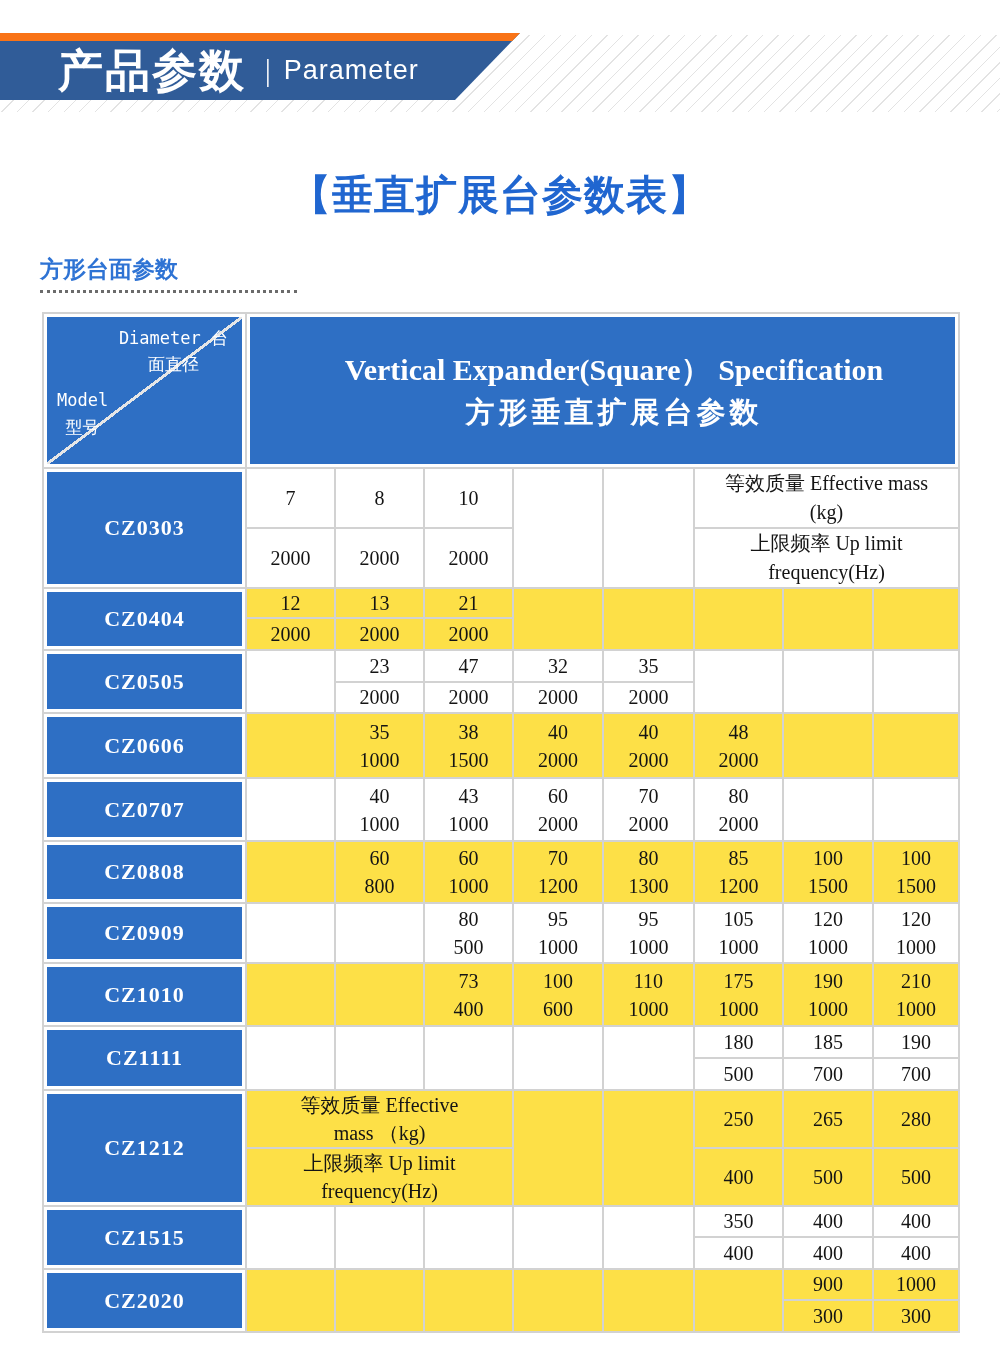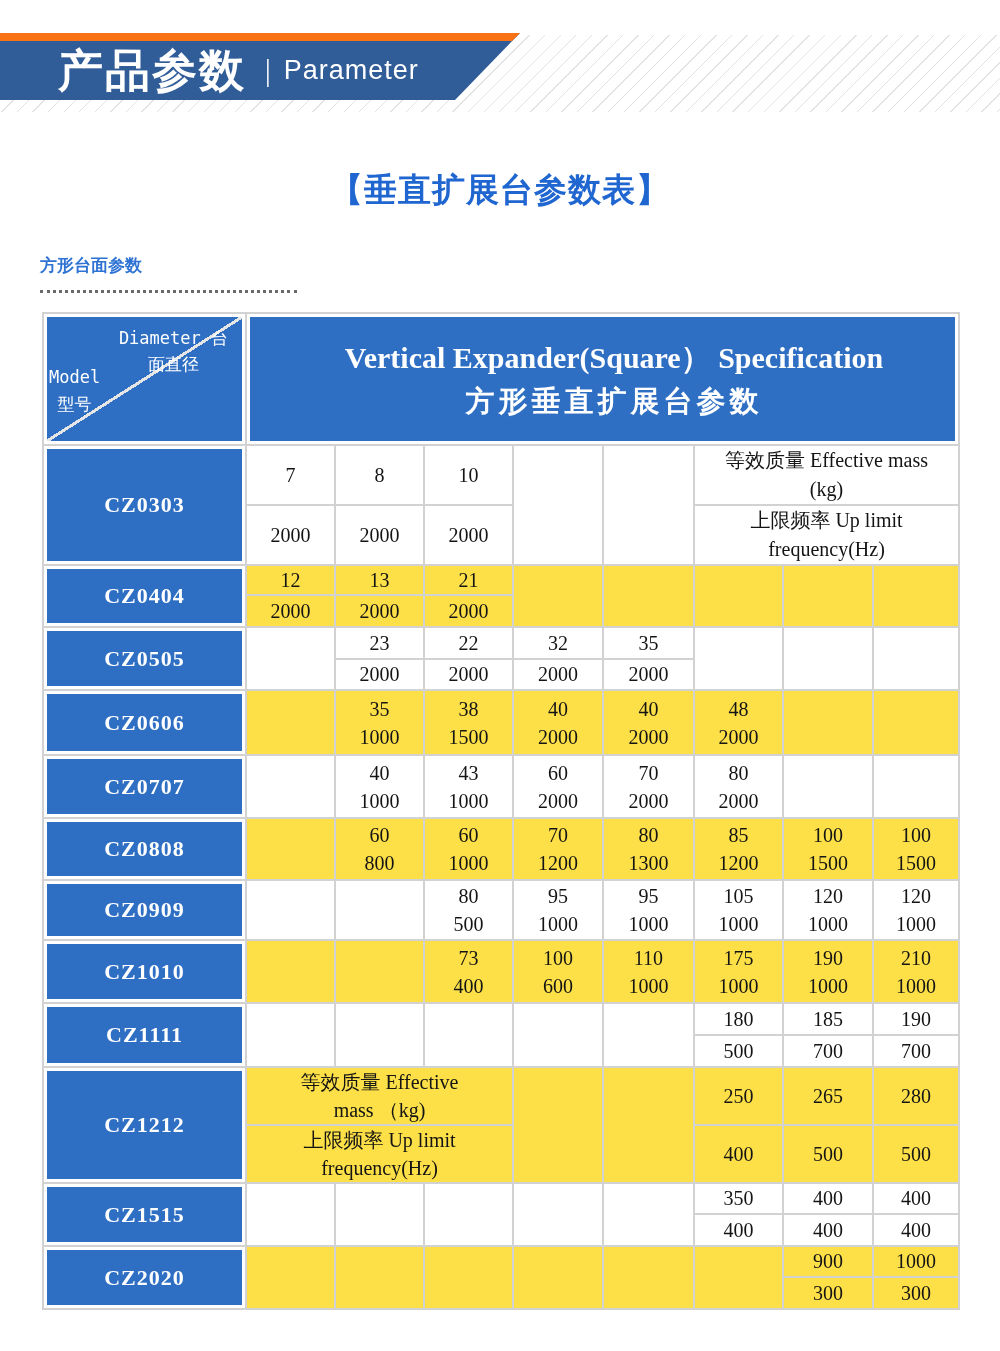--- a/index.html
+++ b/index.html
@@ -12,54 +12,54 @@
   .banner{position:absolute;left:0;top:33px;width:520px;height:67px;
           background:var(--banner_blue);border-top:8px solid #f97316;box-sizing:border-box;
           clip-path:polygon(0 0,100% 0,87.5% 100%,0 100%);
           display:flex;align-items:center;padding-left:58px;}
   .banner-cn{color:#fff;font-size:45px;font-weight:900;letter-spacing:2px;line-height:1;}
   .banner-sep{color:#fff;font-size:30px;font-weight:300;margin:0 12px 0 18px;transform:scaleX(.6);}
   .banner-en{color:#fff;font-size:27px;font-weight:400;letter-spacing:1px;}
 
   
   .section-title{position:absolute;top:168px;left:0;width:1000px;text-align:center;
-                 color:var(--title_blue);font-size:33px;font-weight:800;letter-spacing:1px;}
+                 color:var(--title_blue);font-size:41px;font-weight:800;letter-spacing:1px;}
   .subsection{position:absolute;top:254px;left:40px;color:var(--subtitle_blue);
-              font-size:17px;font-weight:600;}
+              font-size:23px;font-weight:600;}
   .dotline{position:absolute;top:290px;left:40px;width:257px;height:0;
            border-bottom:3px dotted #6b6b6b;}
 
   
   table.spec{position:absolute;left:42px;top:312px;width:916px;table-layout:fixed;
              border-collapse:collapse;border:2px solid #bfbfbf;
              font-family:"Liberation Serif",serif;}
   table.spec td{border:2px solid #d2d2d2;padding:0;text-align:center;vertical-align:middle;
                 color:#141414;font-size:20px;overflow:hidden;}
   td.shade{background:#fde047;}
   td.plain{background:#ffffff;}
 
   
   td.blue-td{position:relative;background:#fff;}
   .blue-inner{position:absolute;inset:3px;background:var(--table_blue);color:#fff;
               display:flex;align-items:center;justify-content:center;}
   .model-inner{font-weight:bold;font-size:22px;letter-spacing:1px;font-family:"Liberation Serif",serif;}
 
   
-  tr.hdr{height:132px;margin-left:20px;}
+  tr.hdr{height:155px;margin-left:20px;}
   .hdr-inner{flex-direction:column;line-height:1.45;padding-left:23px;}
   .hdr-en{font-size:30px;font-weight:bold;font-family:"Liberation Serif",serif;}
   .hdr-cn{font-size:29px;font-weight:bold;letter-spacing:4px;}
 
   
   .corner-inner{background-image:linear-gradient(to bottom right,
                  transparent calc(50% - 1.5px),#e6e6e6 calc(50% - 1.5px),
                  #e6e6e6 calc(50% + 1.5px),transparent calc(50% + 1.5px));
                 font-family:"DejaVu Sans Mono","Liberation Mono",monospace;font-size:17px;}
   .corner-tr{position:absolute;top:8px;right:14px;text-align:center;white-space:pre-line;line-height:1.55;}
-  .corner-bl{position:absolute;bottom:24px;left:2px;text-align:center;white-space:pre-line;line-height:1.55;}
+  .corner-bl{position:absolute;bottom:24px;left:10px;text-align:center;white-space:pre-line;line-height:1.55;}
 
   
   .stack{white-space:pre-line;line-height:1.4;}
   .lbl-mono{font-family:Liberation Serif, serif;font-size:14px;
             line-height:1.45;white-space:pre-line;}
   .lbl-serif{font-family:"Liberation Serif",serif;font-size:20px;line-height:1.4;white-space:pre-line;}
 </style>
 </head>
 <body>
 
@@ -143,21 +143,21 @@
           <td class="shade">2000</td>
           <td class="shade">2000</td>
           <td class="shade">2000</td>
         </tr>
         <tr style="height: 32px;">
           <td class="blue-td" rowspan="2">
             <div class="blue-inner model-inner">CZ0505</div>
           </td>
           <td class="plain" rowspan="2"></td>
           <td class="plain">23</td>
-          <td class="plain">22</td>
+          <td class="plain">47</td>
           <td class="plain">32</td>
           <td class="plain">35</td>
           <td class="plain" rowspan="2"></td>
           <td class="plain" rowspan="2"></td>
           <td class="plain" rowspan="2"></td>
         </tr>
         <tr style="height: 31px;">
           <td class="plain">2000</td>
           <td class="plain">2000</td>
           <td class="plain">2000</td>

